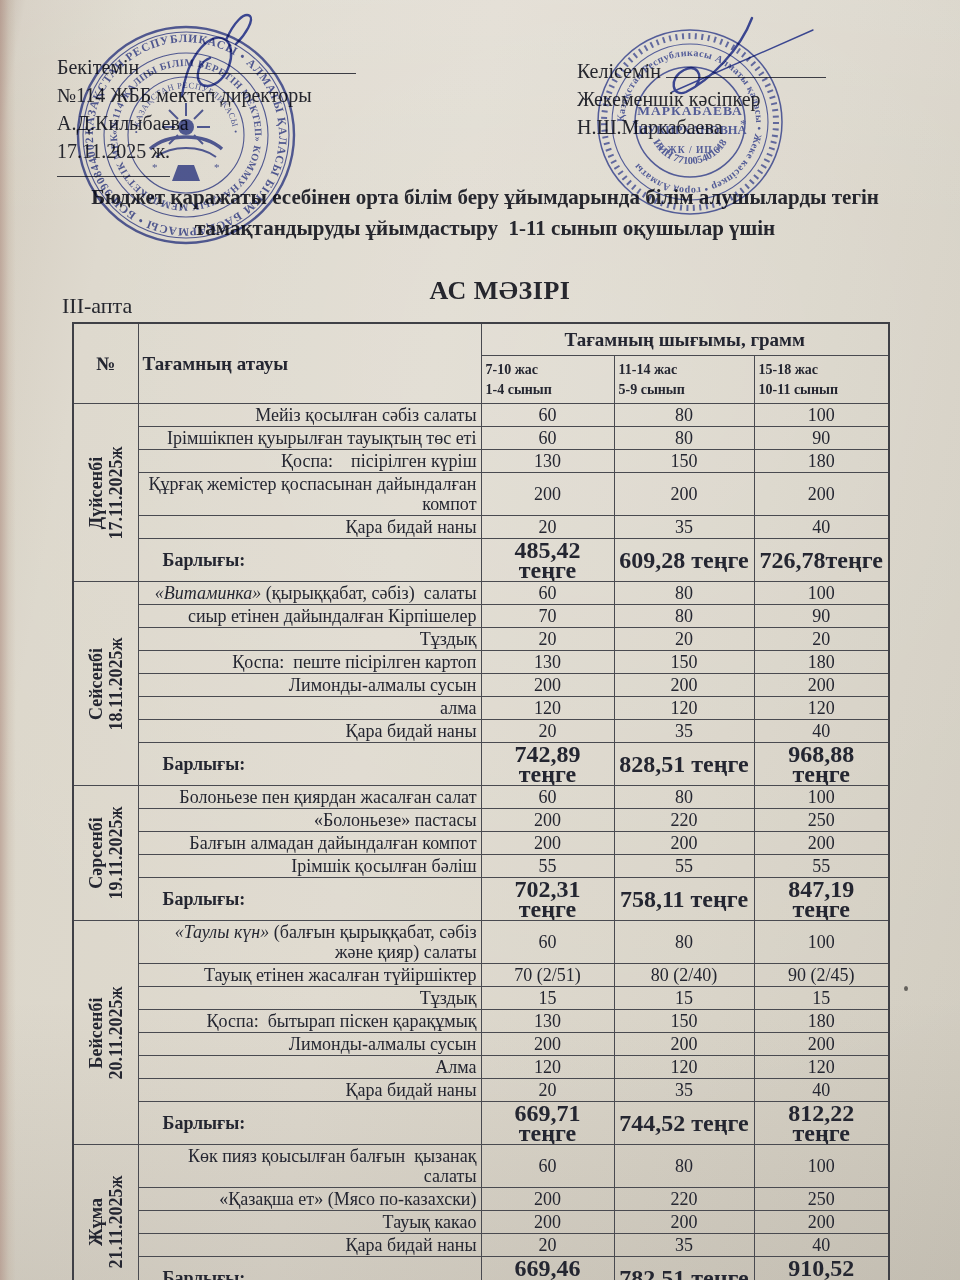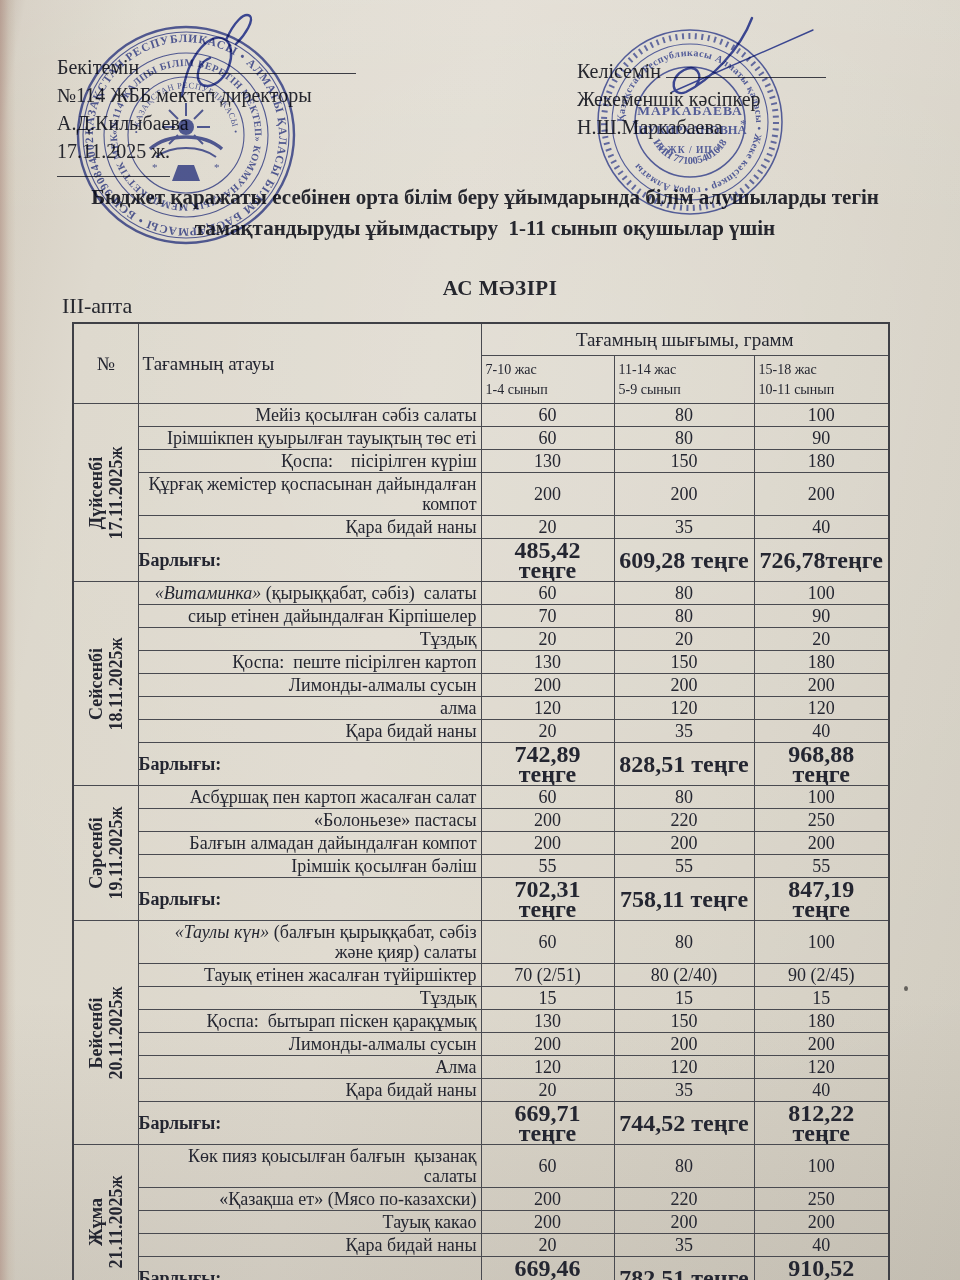--- a/index.html
+++ b/index.html
@@ -22,41 +22,41 @@
   
   .appr{position:absolute;font-size:20px;line-height:28px;white-space:nowrap}
   .appr-left{left:57px;top:52px}
   .appr-right{left:577px;top:56px}
   .sig-line{display:inline-block;border-bottom:1.6px solid #3c3d44;height:1.05em;vertical-align:baseline}
   .u-date{border-bottom:1.6px solid #3c3d44;padding-bottom:14px}
 
   
   .doc-title{position:absolute;left:55px;width:860px;top:182px;text-align:center;
     font-weight:700;font-size:21px;line-height:31px}
-  .menu-h{position:absolute;left:80px;right:40px;top:276px;text-align:center;font-weight:700;font-size:21px;letter-spacing:.5px}
+  .menu-h{position:absolute;left:80px;right:40px;top:276px;text-align:center;font-weight:700;font-size:26px;letter-spacing:.5px}
   .week-h{position:absolute;left:62px;top:293px;font-weight:400;font-size:22px}
 
   
   table.menu{position:absolute;left:72px;top:322px;width:816px;border-collapse:collapse;table-layout:fixed;
     font-size:18px;color:#242631}
   table.menu th, table.menu td{border:1.6px solid #494a50;padding:1px 4px;line-height:20px;vertical-align:middle;
     overflow:hidden}
   table.menu{border:2.2px solid #3f4046}
-  th{font-size:19px;font-weight:400}
+  th{font-size:19px;font-weight:700}
   th.h-num{text-align:center}
   th.h-dish{text-align:left;vertical-align:top;padding:3px 6px}
   th.h-out{text-align:center;height:29px}
   th.h-age{text-align:left;height:45px;font-size:14px;line-height:21px}
   td.dish{text-align:right;padding-left:8px}
   td.val{text-align:center;font-size:18px}
   td.day-cell{position:relative;padding:0}
   .day-rot{position:absolute;left:50%;top:50%;transform:translate(-50%,-50%) rotate(-90deg);
     white-space:nowrap;text-align:center;font-weight:700;font-size:18px;line-height:20px}
   tr.tot td{font-weight:700}
-  tr.tot td.tot-label{padding-left:0}
+  tr.tot td.tot-label{padding-left:24px}
   tr.tot td.val{font-size:24px}
 
   
   .stamp{position:absolute;mix-blend-mode:multiply;opacity:.85;pointer-events:none}
   .ink{position:absolute;left:0;top:0;mix-blend-mode:multiply;pointer-events:none}
   .speck{position:absolute;left:904px;top:986px;width:4px;height:5px;border-radius:50%;
     background:#3d3c3a;opacity:.75}
 </style>
 </head>
 <body>
@@ -216,21 +216,21 @@
       </tr>
     </tbody>
     <tbody>
       <tr>
         <td class="day-cell" rowspan="5">
           <div class="day-rot">
             <div>Сәрсенбі</div>
             <div>19.11.2025ж</div>
           </div>
         </td>
-        <td class="dish"><span>Асбұршақ пен картоп жасалған салат</span></td>
+        <td class="dish"><span>Болоньезе пен қиярдан жасалған салат</span></td>
         <td class="val">60</td>
         <td class="val">80</td>
         <td class="val">100</td>
       </tr>
       <tr>
         <td class="dish"><span>«Болоньезе» пастасы</span></td>
         <td class="val">200</td>
         <td class="val">220</td>
         <td class="val">250</td>
       </tr>

